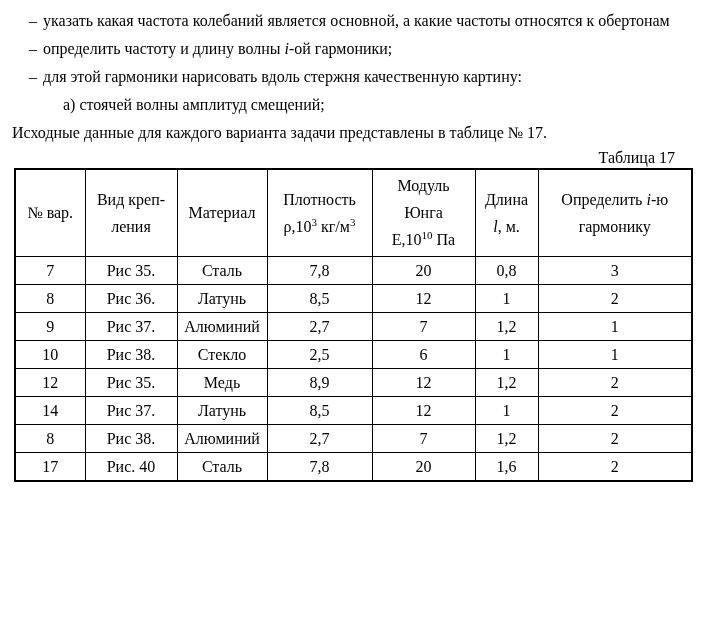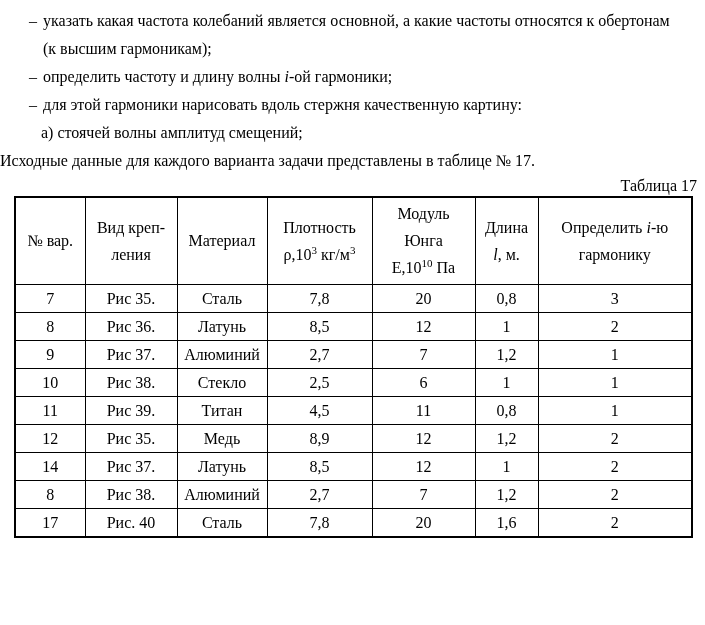--- a/index.html
+++ b/index.html
@@ -21,26 +21,26 @@
   }
   .bullet {
     position: relative;
     padding-left: 43px;
   }
   .bullet .dash {
     position: absolute;
     left: 29px;
     top: 0;
   }
-  .subitem { padding-left: 41px; }
-  .paragraph { padding-left: 0; }
+  .subitem { padding-left: 63px; }
+  .paragraph { padding-left: 12px; }
 
   .caption {
     text-align: right;
-    padding-right: 8px;
+    padding-right: 30px;
     font-size: 16px;
     line-height: 21px;
   }
 
   .it { font-style: italic; }
 
   table.variants {
     border-collapse: collapse;
     table-layout: fixed;
     margin-left: 14px;
@@ -74,21 +74,20 @@
 </head>
 <body>
 
 <div class="page">
 
   <div class="text-block">
 
     <div class="bullet">
       <span class="dash">–</span>
       <div>указать какая частота колебаний является основной, а какие частоты относятся к обертонам</div>
-      <div>(к высшим гармоникам);</div>
     </div>
 
     <div class="bullet">
       <span class="dash">–</span>
       <div><span>определить частоту и длину волны </span><span class="it">i</span><span>-ой гармоники;</span></div>
     </div>
 
     <div class="bullet">
       <span class="dash">–</span>
       <div>для этой гармоники нарисовать вдоль стержня качественную картину:</div>
@@ -173,29 +172,20 @@
         <tr>
           <td>10</td>
           <td>Рис 38.</td>
           <td>Стекло</td>
           <td>2,5</td>
           <td>6</td>
           <td>1</td>
           <td>1</td>
         </tr>
         <tr>
-          <td>11</td>
-          <td>Рис 39.</td>
-          <td>Титан</td>
-          <td>4,5</td>
-          <td>11</td>
-          <td>0,8</td>
-          <td>1</td>
-        </tr>
-        <tr>
           <td>12</td>
           <td>Рис 35.</td>
           <td>Медь</td>
           <td>8,9</td>
           <td>12</td>
           <td>1,2</td>
           <td>2</td>
         </tr>
         <tr>
           <td>14</td>

